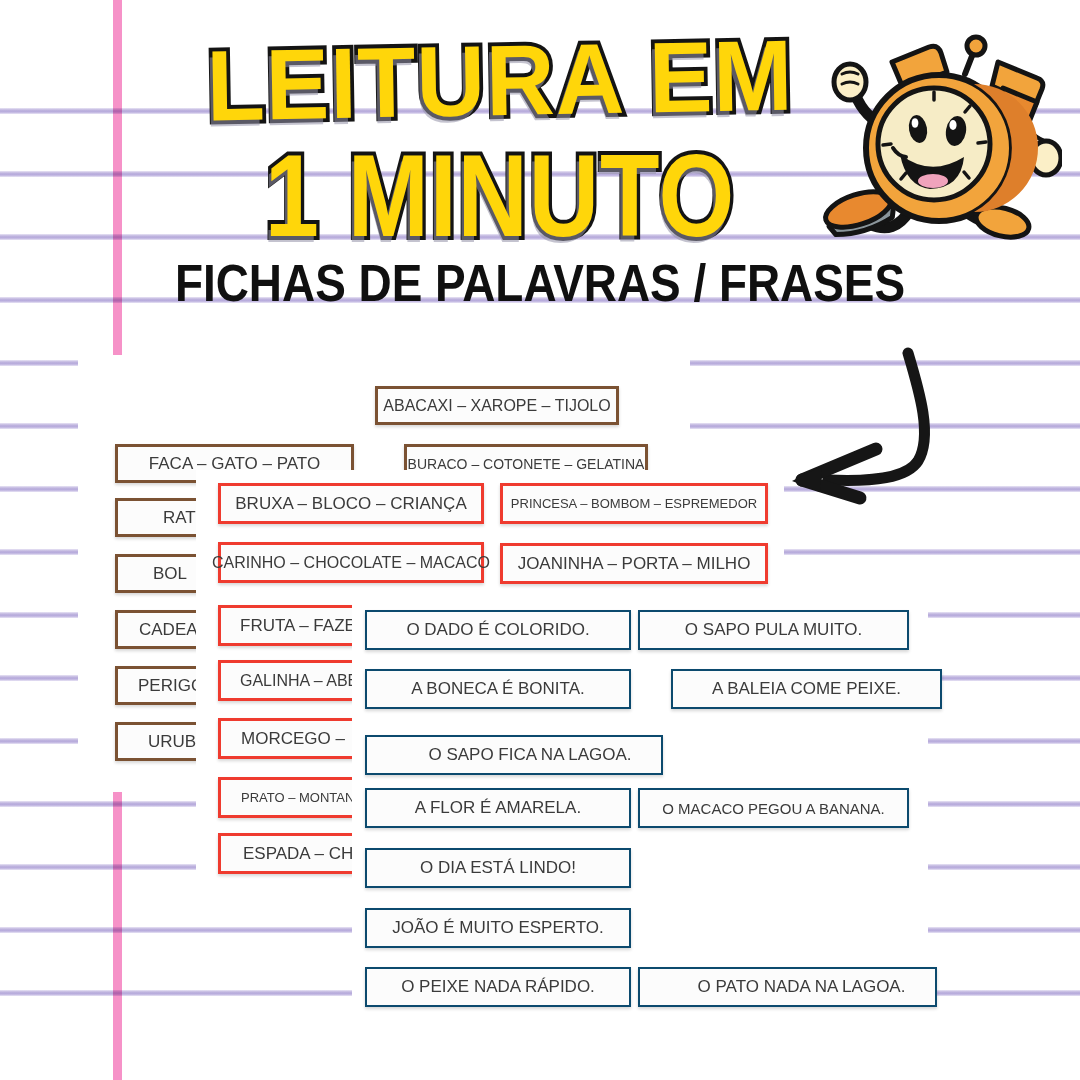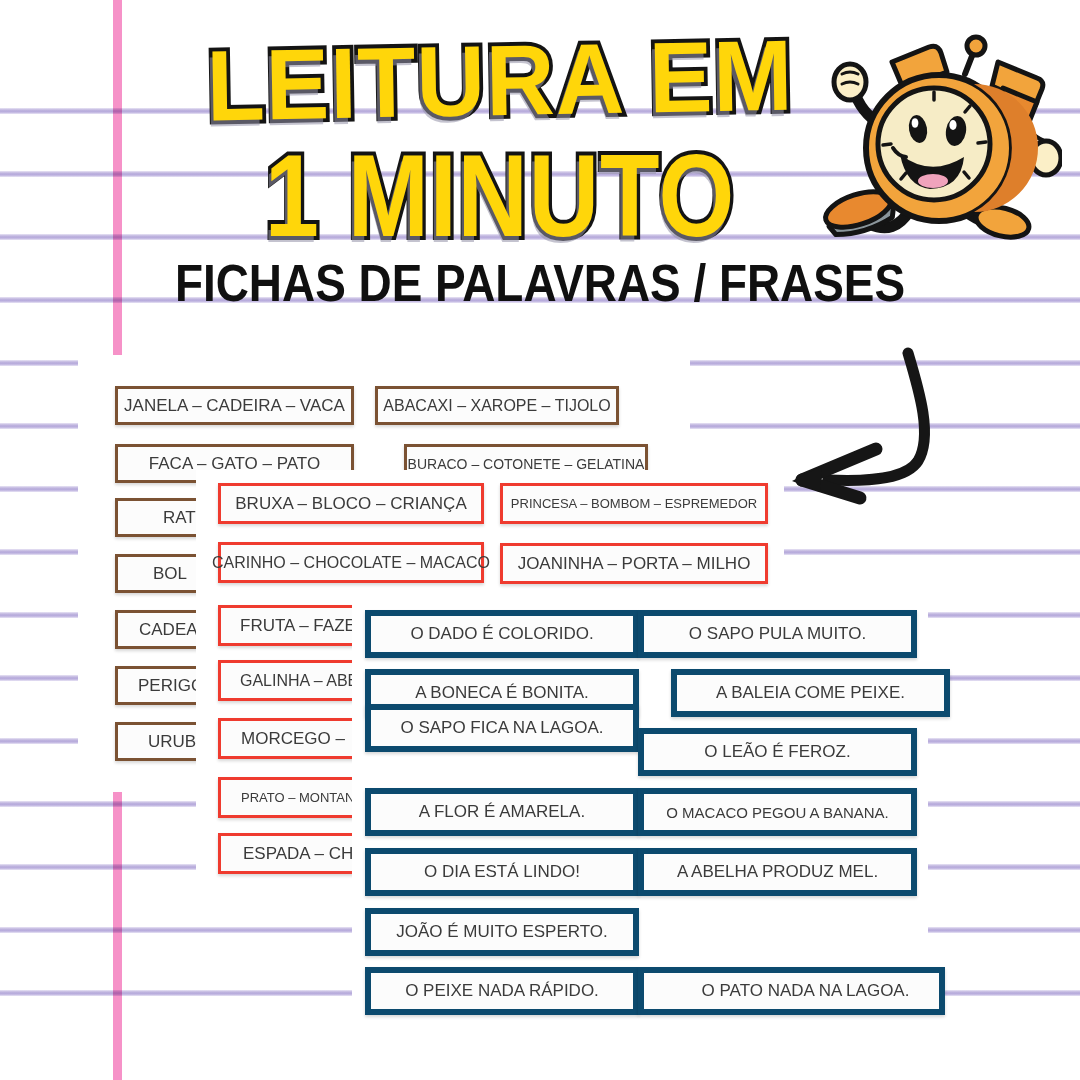--- a/index.html
+++ b/index.html
@@ -34,21 +34,21 @@
   
   .sheet{position:absolute;background:#ffffff;}
   
   .card{
     position:absolute;display:flex;align-items:center;justify-content:center;
     background:#fcfcfc;box-shadow:0 2px 3px rgba(0,0,0,.16);
     color:#3b3b3b;font-size:17px;white-space:nowrap;box-sizing:content-box;
   }
   .card.brown{border:3px solid #7b5233;height:33px;}
   .card.red{border:3px solid #ef3b2f;height:35px;text-align:center;}
-  .card.green{border:6px solid #0c4a6e;height:36px;}
+  .card.green{border:2px solid #0c4a6e;height:36px;}
   .card.clip{justify-content:flex-start;}
   .fs13{font-size:13px;} .fs14{font-size:14px;} .fs15{font-size:15px;} .fs16{font-size:16px;}
   svg{display:block;}
 </style>
 </head>
 <body>
 
 <div class="page">
 
   <div id="ruling">
@@ -138,23 +138,20 @@
         <path d="M 128,23 C 139,60 153,106 138,131 C 127,148 94,152 48,150" stroke-width="11"></path>
         <path d="M 22,150 L 96,119" stroke-width="13"></path>
         <path d="M 22,150 L 80,168" stroke-width="13"></path>
       </g>
       <polygon points="12,151 42,136 40,162" fill="#161616"></polygon>
     </svg>
   </div>
 
   <div class="sheet" style="left:78px;top:355px;width:612px;height:437px;"></div>
 
-  <div class="card brown" style="left:115px;top:386px;width:233px;">
-      <span>JANELA – CADEIRA – VACA</span>
-    </div>
   <div class="card brown fs16" style="left:375px;top:386px;width:238px;">
       <span>ABACAXI – XAROPE – TIJOLO</span>
     </div>
   <div class="card brown" style="left:115px;top:444px;width:233px;">
       <span>FACA – GATO – PATO</span>
     </div>
   <div class="card brown fs14" style="left:375px;top:444px;width:238px;margin-left:29px;">
       <span>BURACO – COTONETE – GELATINA</span>
     </div>
   <div class="card brown clip" style="left:115px;top:498px;width:233px;padding-left:0;">
@@ -210,38 +207,32 @@
     </div>
   <div class="card green" style="left:638px;top:610px;width:267px;">
       <span>O SAPO PULA MUITO.</span>
     </div>
   <div class="card green" style="left:365px;top:669px;width:262px;">
       <span>A BONECA É BONITA.</span>
     </div>
   <div class="card green" style="left:671px;top:669px;width:267px;">
       <span>A BALEIA COME PEIXE.</span>
     </div>
-  <div class="card green" style="left:365px;top:704px;width:262px;">
+  <div class="card green" style="left:365px;top:735px;width:262px;padding-left:32px;">
       <span>O SAPO FICA NA LAGOA.</span>
-    </div>
-  <div class="card green" style="left:638px;top:728px;width:267px;">
-      <span>O LEÃO É FEROZ.</span>
     </div>
   <div class="card green" style="left:365px;top:788px;width:262px;">
       <span>A FLOR É AMARELA.</span>
     </div>
   <div class="card green fs15" style="left:638px;top:788px;width:267px;">
       <span>O MACACO PEGOU A BANANA.</span>
     </div>
   <div class="card green" style="left:365px;top:848px;width:262px;">
       <span>O DIA ESTÁ LINDO!</span>
     </div>
-  <div class="card green" style="left:638px;top:848px;width:267px;">
-      <span>A ABELHA PRODUZ MEL.</span>
-    </div>
   <div class="card green" style="left:365px;top:908px;width:262px;">
       <span>JOÃO É MUITO ESPERTO.</span>
     </div>
   <div class="card green" style="left:365px;top:967px;width:262px;">
       <span>O PEIXE NADA RÁPIDO.</span>
     </div>
   <div class="card green" style="left:638px;top:967px;width:267px;padding-left:28px;">
       <span>O PATO NADA NA LAGOA.</span>
     </div>
 

